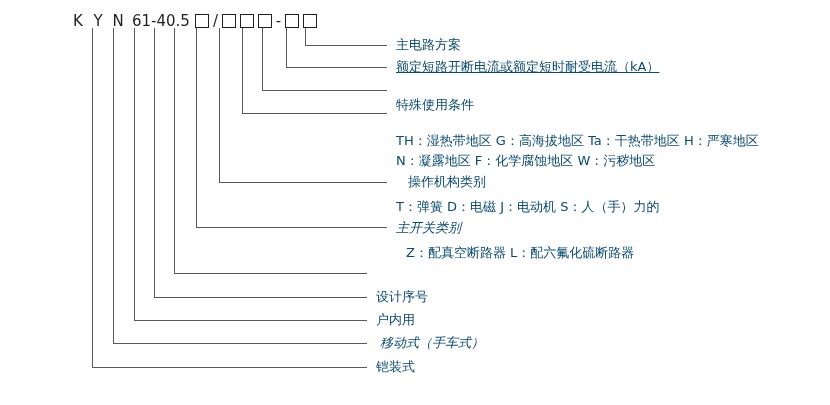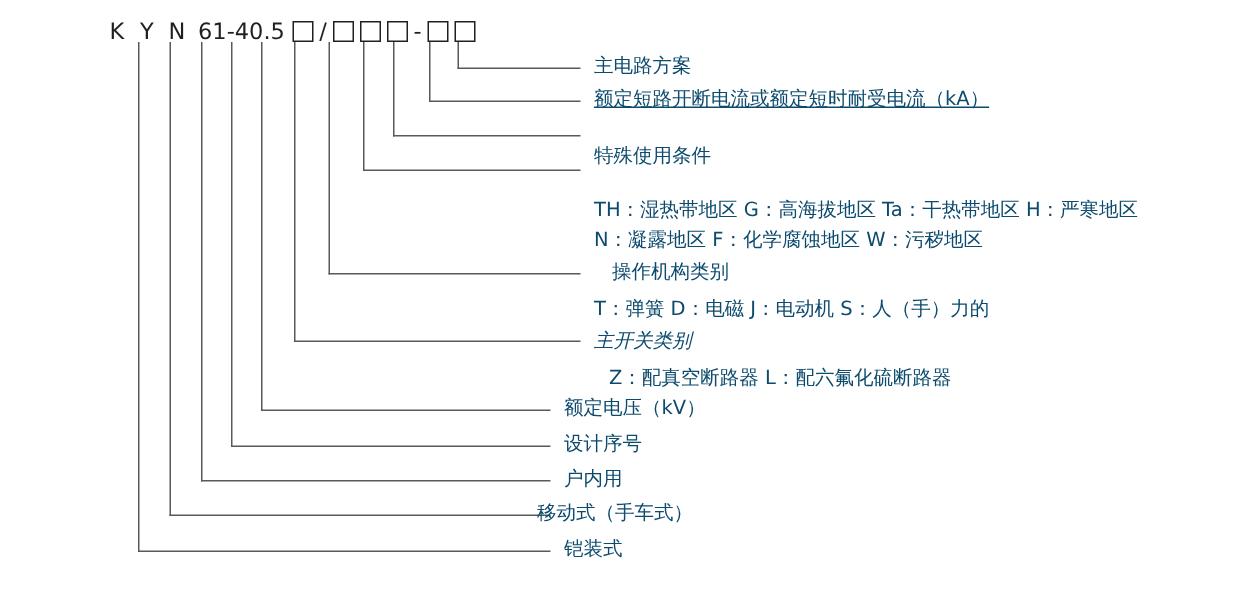--- a/index.html
+++ b/index.html
@@ -129,19 +129,18 @@
 
   <div class="label" style="left:396px; top:36px;">主电路方案</div>
   <div class="label" style="left:396px; top:58px;text-decoration:underline;">额定短路开断电流或额定短时耐受电流（kA）</div>
   <div class="label" style="left:396px; top:96px;">特殊使用条件</div>
   <div class="label" style="left:396px; top:132px;text-align:right;">TH：湿热带地区   G：高海拔地区   Ta：干热带地区   H：严寒地区</div>
   <div class="label" style="left:396px; top:152px;">N：凝露地区   F：化学腐蚀地区   W：污秽地区</div>
   <div class="label" style="left:396px; top:173px;margin-left:12px;">操作机构类别</div>
   <div class="label" style="left:396px; top:198px;">T：弹簧 D：电磁 J：电动机 S：人（手）力的</div>
   <div class="label" style="left:396px; top:219px;font-style:italic;">主开关类别</div>
   <div class="label" style="left:396px; top:244px;margin-left:10px;">Z：配真空断路器 L：配六氟化硫断路器</div>
-  <div class="label" style="left:376px; top:264px;">额定电压（kV）</div>
   <div class="label" style="left:376px; top:288px;">设计序号</div>
   <div class="label" style="left:376px; top:311px;">户内用</div>
-  <div class="label" style="left:358px; top:334px;">移动式（手车式）</div>
+  <div class="label" style="left:380px; top:334px;font-style:italic;">移动式（手车式）</div>
   <div class="label" style="left:376px; top:358px;">铠装式</div>
 
 </div>
 
 </body></html>

